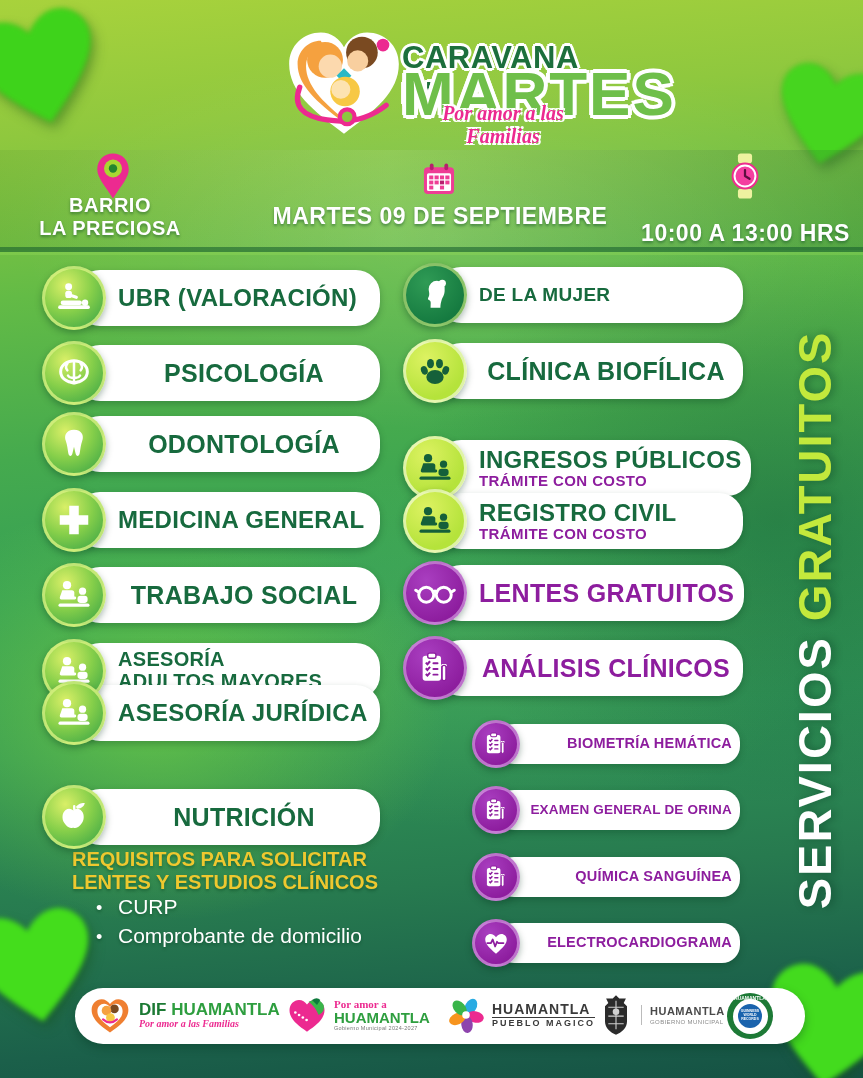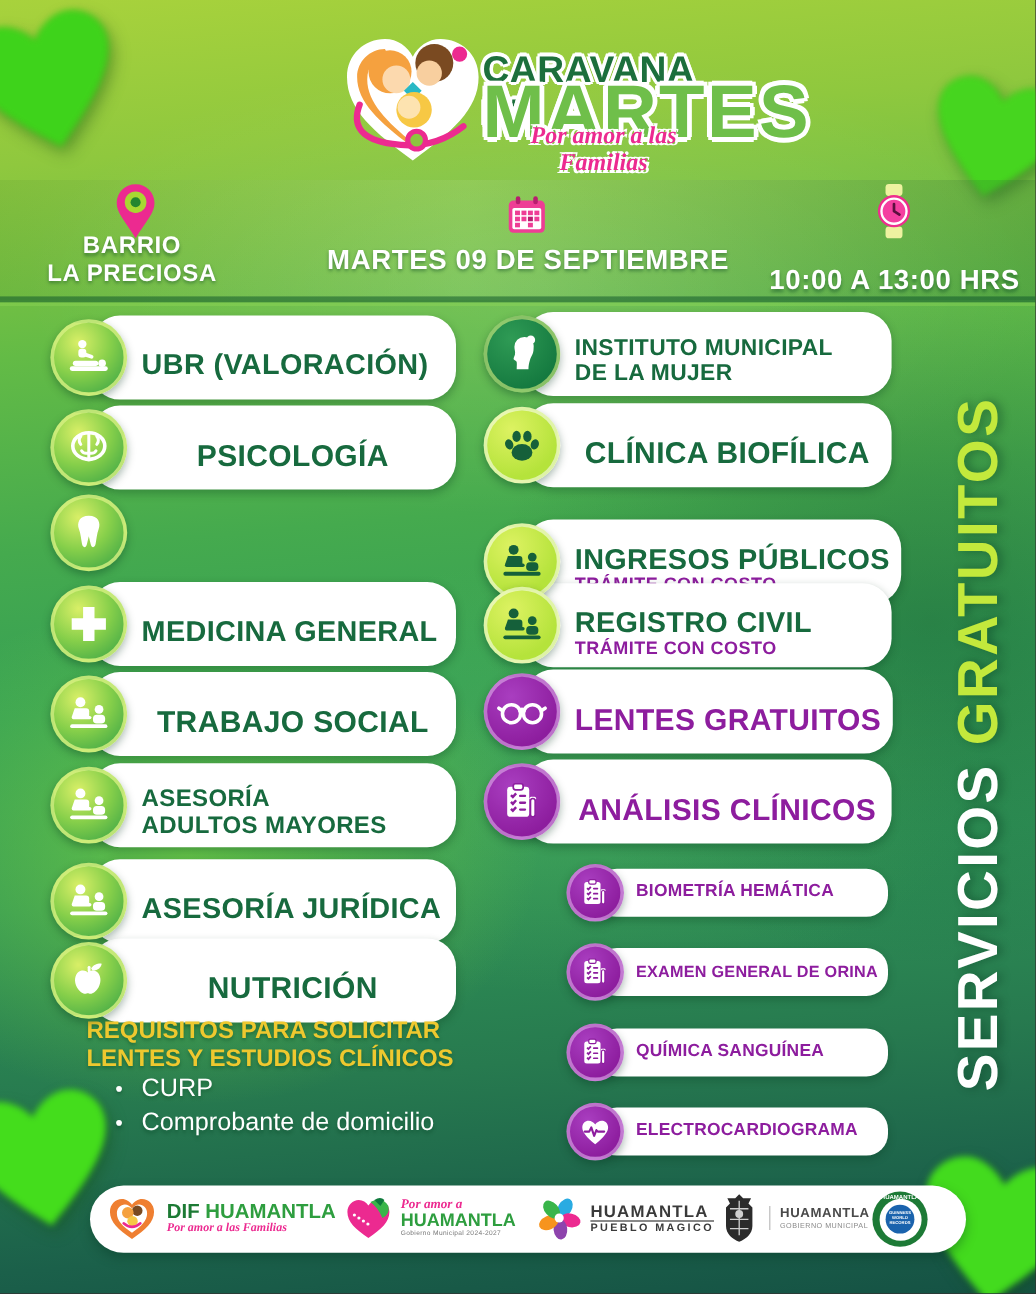--- a/index.html
+++ b/index.html
@@ -35,48 +35,48 @@
   .svc.left{left:42px;width:338px;}
   .svc.right{left:403px;width:340px;}
   .svc.lab{left:472px;width:268px;height:48px;}
   .badge{width:64px;height:64px;flex:0 0 64px;border-radius:50%;display:flex;align-items:center;justify-content:center;
          z-index:2;box-shadow:0 3px 7px rgba(0,50,25,.35);}
   .badge.small{width:48px;height:48px;flex:0 0 48px;}
   .b-grad{background:radial-gradient(circle at 35% 28%,#d9ef67,#86cf4a 48%,#46ab47 88%);border:3px solid rgba(215,240,130,.8);box-sizing:border-box;}
   .b-dark{background:radial-gradient(circle at 35% 28%,#2f9b55,#157a40 75%);border:3px solid rgba(215,240,130,.6);box-sizing:border-box;}
   .b-lime{background:radial-gradient(circle at 35% 28%,#ddf262,#b5e33b 70%);border:3px solid rgba(255,255,255,.55);box-sizing:border-box;}
   .b-purp{background:radial-gradient(circle at 35% 28%,#a93ec0,#8d1d9e 75%);border:3px solid rgba(235,200,245,.5);box-sizing:border-box;}
-  .pill{flex:1;margin-left:-30px;background:#fff;border-radius:24px;padding:19px 10px 5px 42px;min-height:46px;
+  .pill{flex:1;margin-left:-30px;background:#fff;border-radius:24px;padding:5px 10px 5px 42px;min-height:46px;
         display:flex;flex-direction:column;justify-content:center;box-shadow:0 3px 7px rgba(0,50,25,.28);}
   .svc.lab .pill{margin-left:-24px;border-radius:18px;min-height:34px;padding:3px 8px 3px 34px;}
   .lbl{font-weight:bold;color:#176a3e;font-size:23px;line-height:1.08;letter-spacing:.3px;white-space:nowrap;}
   .lbl.fs25{font-size:25px;text-align:center;} .lbl.fs24{font-size:24px;} .lbl.fs20{font-size:20px;} .lbl.fs19{font-size:19px;}
   .lbl.purple{color:#8d1d9e;}
   .sub{font-weight:bold;color:#8d1d9e;font-size:15px;letter-spacing:.4px;white-space:nowrap;}
-  .svc.lab .lbl{font-size:14.5px;color:#8d1d9e;letter-spacing:.2px;}
+  .svc.lab .lbl{font-size:14.5px;color:#8d1d9e;letter-spacing:.2px;text-align:right;}
   
   .req-title{left:72px;top:848px;width:360px;color:#eec82f;font-weight:bold;font-size:20px;line-height:1.15;
              text-shadow:0 2px 3px rgba(0,60,30,.4);}
   .req-list{left:96px;top:894px;width:340px;list-style:none;margin:0;padding:0;}
   .req-list li{color:#fff;font-size:21px;line-height:1.25;margin-bottom:3px;text-shadow:0 2px 3px rgba(0,60,30,.4);}
   .req-list .dot{display:inline-block;width:22px;color:#fff;font-size:18px;}
   
   .vbanner{left:460px;top:592px;width:710px;height:56px;transform:rotate(-90deg);transform-origin:center;
            text-align:center;font-weight:bold;font-size:47px;letter-spacing:2px;white-space:nowrap;
            text-shadow:0 3px 8px rgba(0,45,25,.4);}
   .vbanner .w1{color:#fff;}
   .vbanner .w2{color:#c3e93c;}
   
   .footer-bar{left:75px;top:988px;width:730px;height:56px;background:#fff;border-radius:28px;
               box-shadow:0 4px 10px rgba(0,50,30,.35);}
   .flogo{position:absolute;display:flex;align-items:center;}
   .dif-name{font-size:17px;font-weight:bold;color:#2e9e3f;line-height:1;}
   .dif-name .pfx{color:#1c7a34;}
   .dif-tag{font-size:10px;font-weight:bold;font-style:italic;font-family:"Liberation Serif",serif;color:#ec2a90;}
-  .amor-l1{font-size:11px;font-weight:bold;font-style:italic;font-family:"Liberation Serif",serif;color:#ec2a90;line-height:1;}
+  .amor-l1{font-size:11px;font-weight:bold;font-family:"Liberation Serif",serif;color:#ec2a90;line-height:1;}
   .amor-l2{font-size:15px;font-weight:bold;color:#2e9e3f;line-height:1.05;}
   .amor-l3{font-size:5.5px;color:#777;letter-spacing:.3px;}
   .pm-l1{font-size:14px;font-weight:bold;color:#3a3a3a;letter-spacing:1px;line-height:1.1;border-bottom:1px solid #3a3a3a;}
   .pm-l2{font-size:9px;font-weight:bold;color:#3a3a3a;letter-spacing:2px;}
   .gob-blk{border-left:1px solid #bbb;padding-left:8px;}
   .gob-l1{font-size:11px;font-weight:bold;color:#4a4a4a;letter-spacing:.5px;line-height:1.2;}
   .gob-l2{font-size:6px;color:#8a8a8a;letter-spacing:.4px;}
   .guin{position:relative;width:46px;height:46px;border-radius:50%;background:#1d7a36;display:flex;align-items:center;justify-content:center;}
   .guin .ring{width:35px;height:35px;border-radius:50%;background:#fff;display:flex;align-items:center;justify-content:center;flex-direction:column;}
   .guin .core{width:24px;height:24px;border-radius:50%;background:#1a63ad;display:flex;align-items:center;justify-content:center;flex-direction:column;color:#fff;}
@@ -189,20 +189,23 @@
         <span class="lbl fs25">PSICOLOGÍA</span>
       </div>
   </div>
 
   <div class="svc left" style="top:412px">
     <div class="badge b-grad">
       <svg width="38" height="38" viewBox="0 0 24 24" fill="#fff">
         <path d="M12 3 C7 3 5.6 6.8 6.8 10 C7.8 12.8 7.9 15 8.4 17.8 C8.8 20 10.5 20.2 11 18 L12 13.8 L13 18 C13.5 20.2 15.2 20 15.6 17.8 C16.1 15 16.2 12.8 17.2 10 C18.4 6.8 17 3 12 3 Z"></path>
       </svg>
     </div>
+    <div class="pill">
+        <span class="lbl fs25">ODONTOLOGÍA</span>
+      </div>
   </div>
 
   <div class="svc left" style="top:488px">
     <div class="badge b-grad">
       <svg width="38" height="38" viewBox="0 0 24 24" fill="#fff">
         <path d="M9 3 h6 v6 h6 v6 h-6 v6 H9 v-6 H3 V9 h6 z"></path>
       </svg>
     </div>
     <div class="pill">
         <span class="lbl fs24">MEDICINA GENERAL</span>
@@ -235,21 +238,21 @@
         <rect x="14.2" y="12.4" width="6.4" height="4.6" rx="2"></rect>
         <rect x="2.2" y="17.4" width="19.6" height="2" rx="1"></rect>
       </svg>
     </div>
     <div class="pill">
       <span class="lbl fs20">ASESORÍA</span>
       <span class="lbl fs20">ADULTOS MAYORES</span>
     </div>
   </div>
 
-  <div class="svc left" style="top:719px">
+  <div class="svc left" style="top:681px">
     <div class="badge b-grad">
       <svg width="38" height="38" viewBox="0 0 24 24" fill="#fff">
         <circle cx="7.6" cy="5.8" r="2.6"></circle>
         <path d="M4.6 9 h6 a1.6 1.6 0 0 1 1.6 1.6 v3 h-9.2 z"></path>
         <rect x="3" y="13" width="10.4" height="1.8" rx="0.9"></rect>
         <circle cx="17.4" cy="9.6" r="2.3"></circle>
         <rect x="14.2" y="12.4" width="6.4" height="4.6" rx="2"></rect>
         <rect x="2.2" y="17.4" width="19.6" height="2" rx="1"></rect>
       </svg>
     </div>
@@ -272,21 +275,20 @@
   </div>
 
   <div class="svc right" style="top:263px">
     <div class="badge b-dark">
       <svg width="38" height="38" viewBox="0 0 24 24" fill="#fff">
         <path d="M13.2 3 a5.2 5.2 0 0 0 -5.2 5.2 c0 1.6 .6 2.7 .3 4 -.2 1 -.9 1.8 -.7 2.5 .2 .5 1 .6 1.4 1.1 .5 .6 .2 2.4 .2 4.2 h6.2 c0-1.8 .3-3.2 .8-4.9 .5-1.7 1.9-3.1 1.9-6 a5.2 5.2 0 0 0 -4.9 -6.1 z"></path>
         <circle cx="16.6" cy="4.6" r="2.3"></circle>
       </svg>
     </div>
     <div class="pill">
-      <span class="lbl fs19">INSTITUTO MUNICIPAL</span>
       <span class="lbl fs19">DE LA MUJER</span>
     </div>
   </div>
 
   <div class="svc right" style="top:339px">
     <div class="badge b-lime">
       <svg width="40" height="40" viewBox="0 0 24 24" fill="#15603a">
         <ellipse cx="12" cy="15.6" rx="5.2" ry="4.2"></ellipse>
         <ellipse cx="5.6" cy="11.6" rx="2" ry="2.6" transform="rotate(-20 5.6 11.6)"></ellipse>
         <ellipse cx="9.3" cy="7.6" rx="2.1" ry="2.8"></ellipse>

